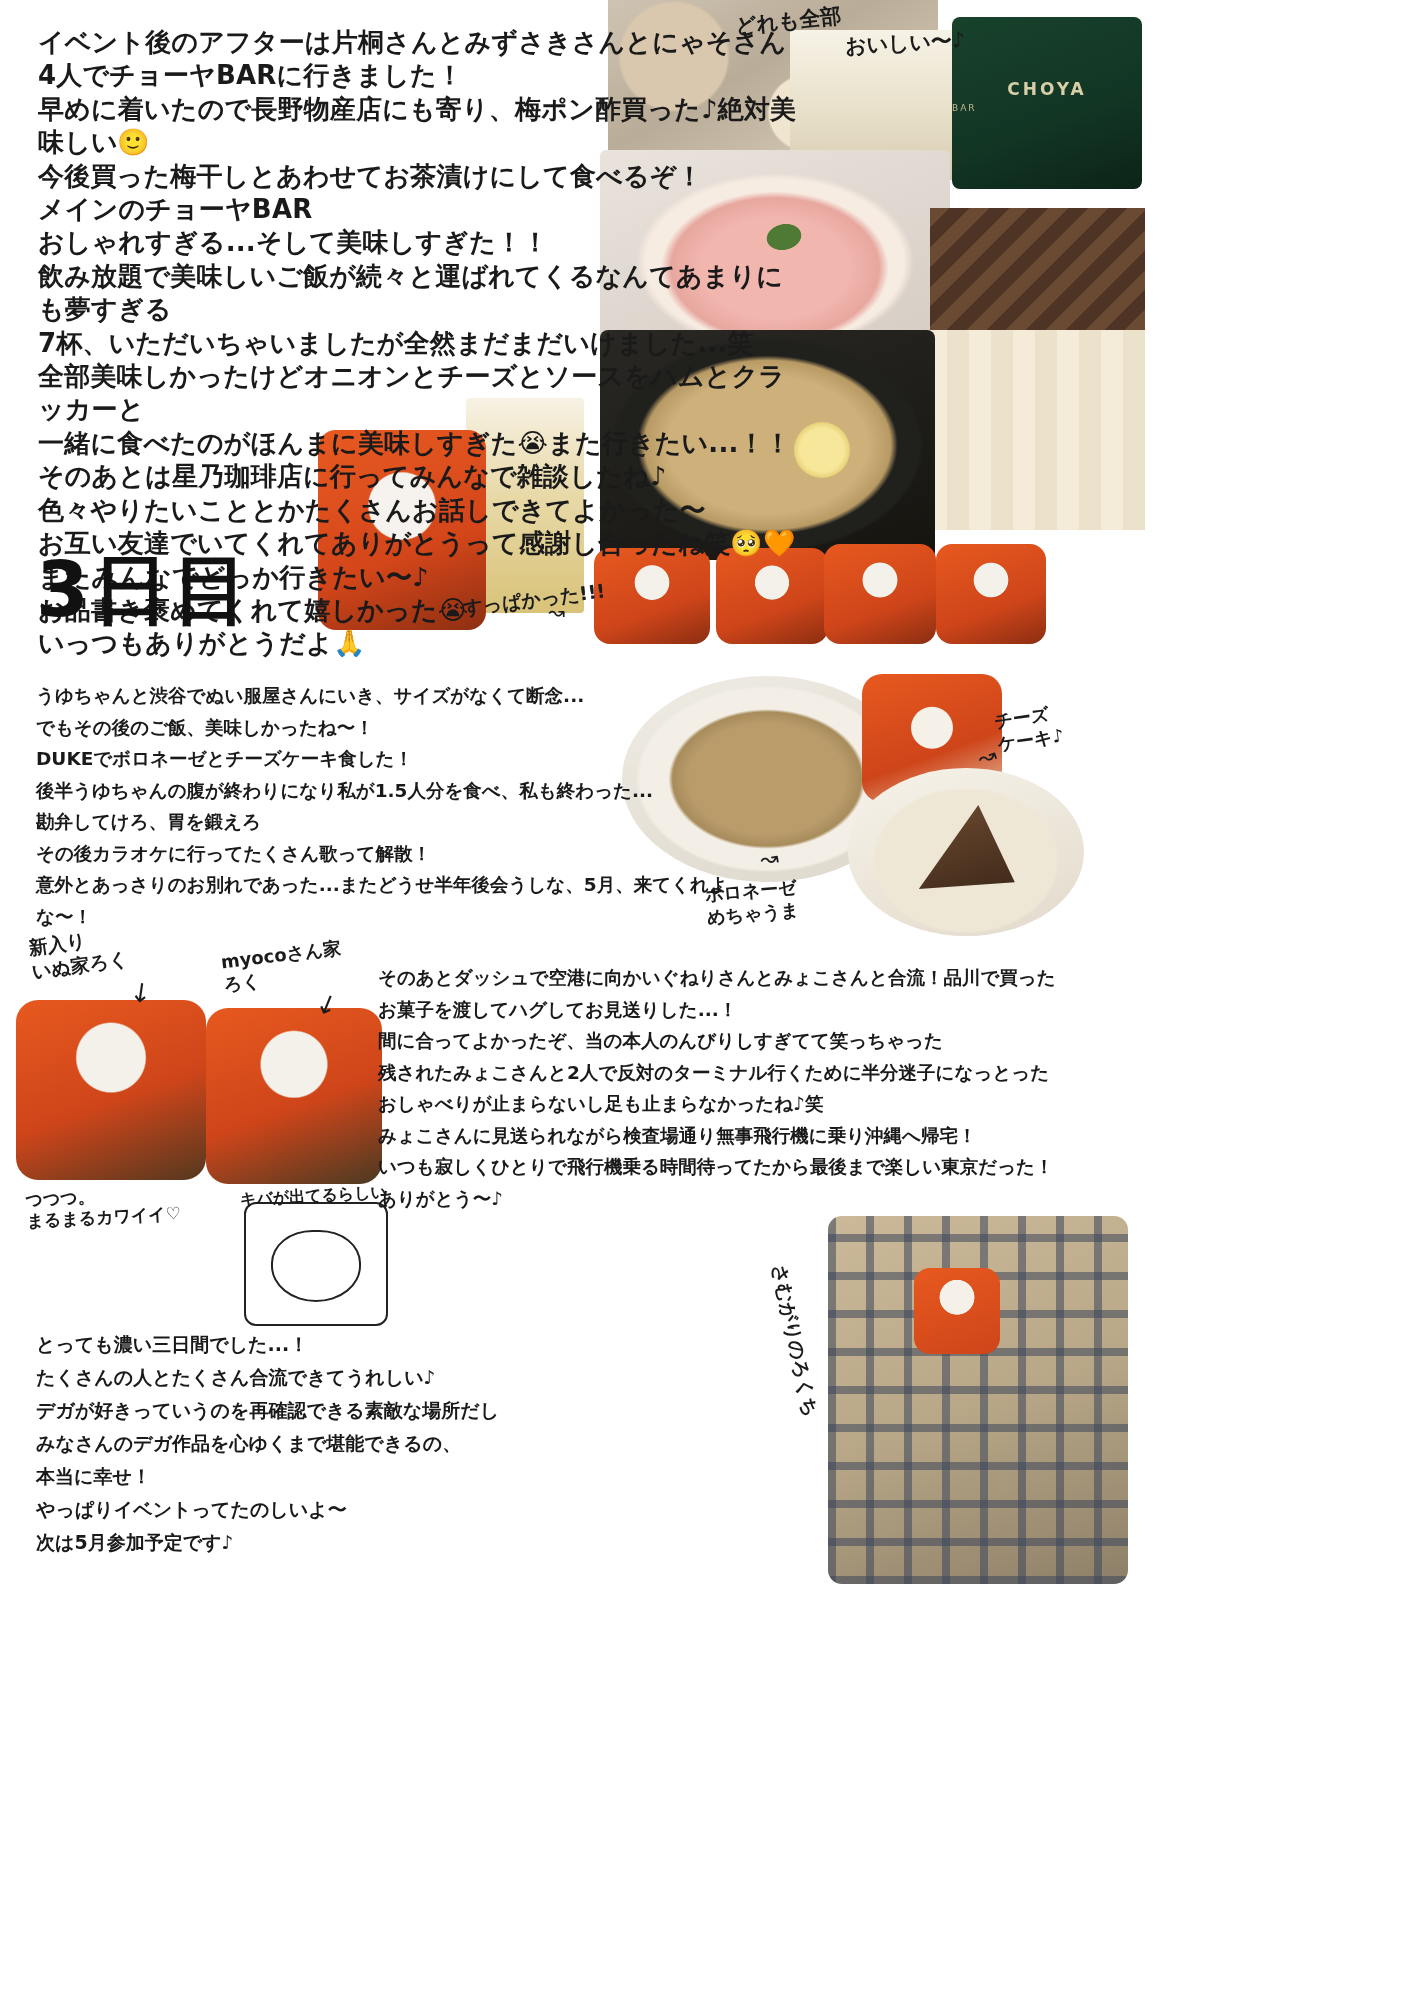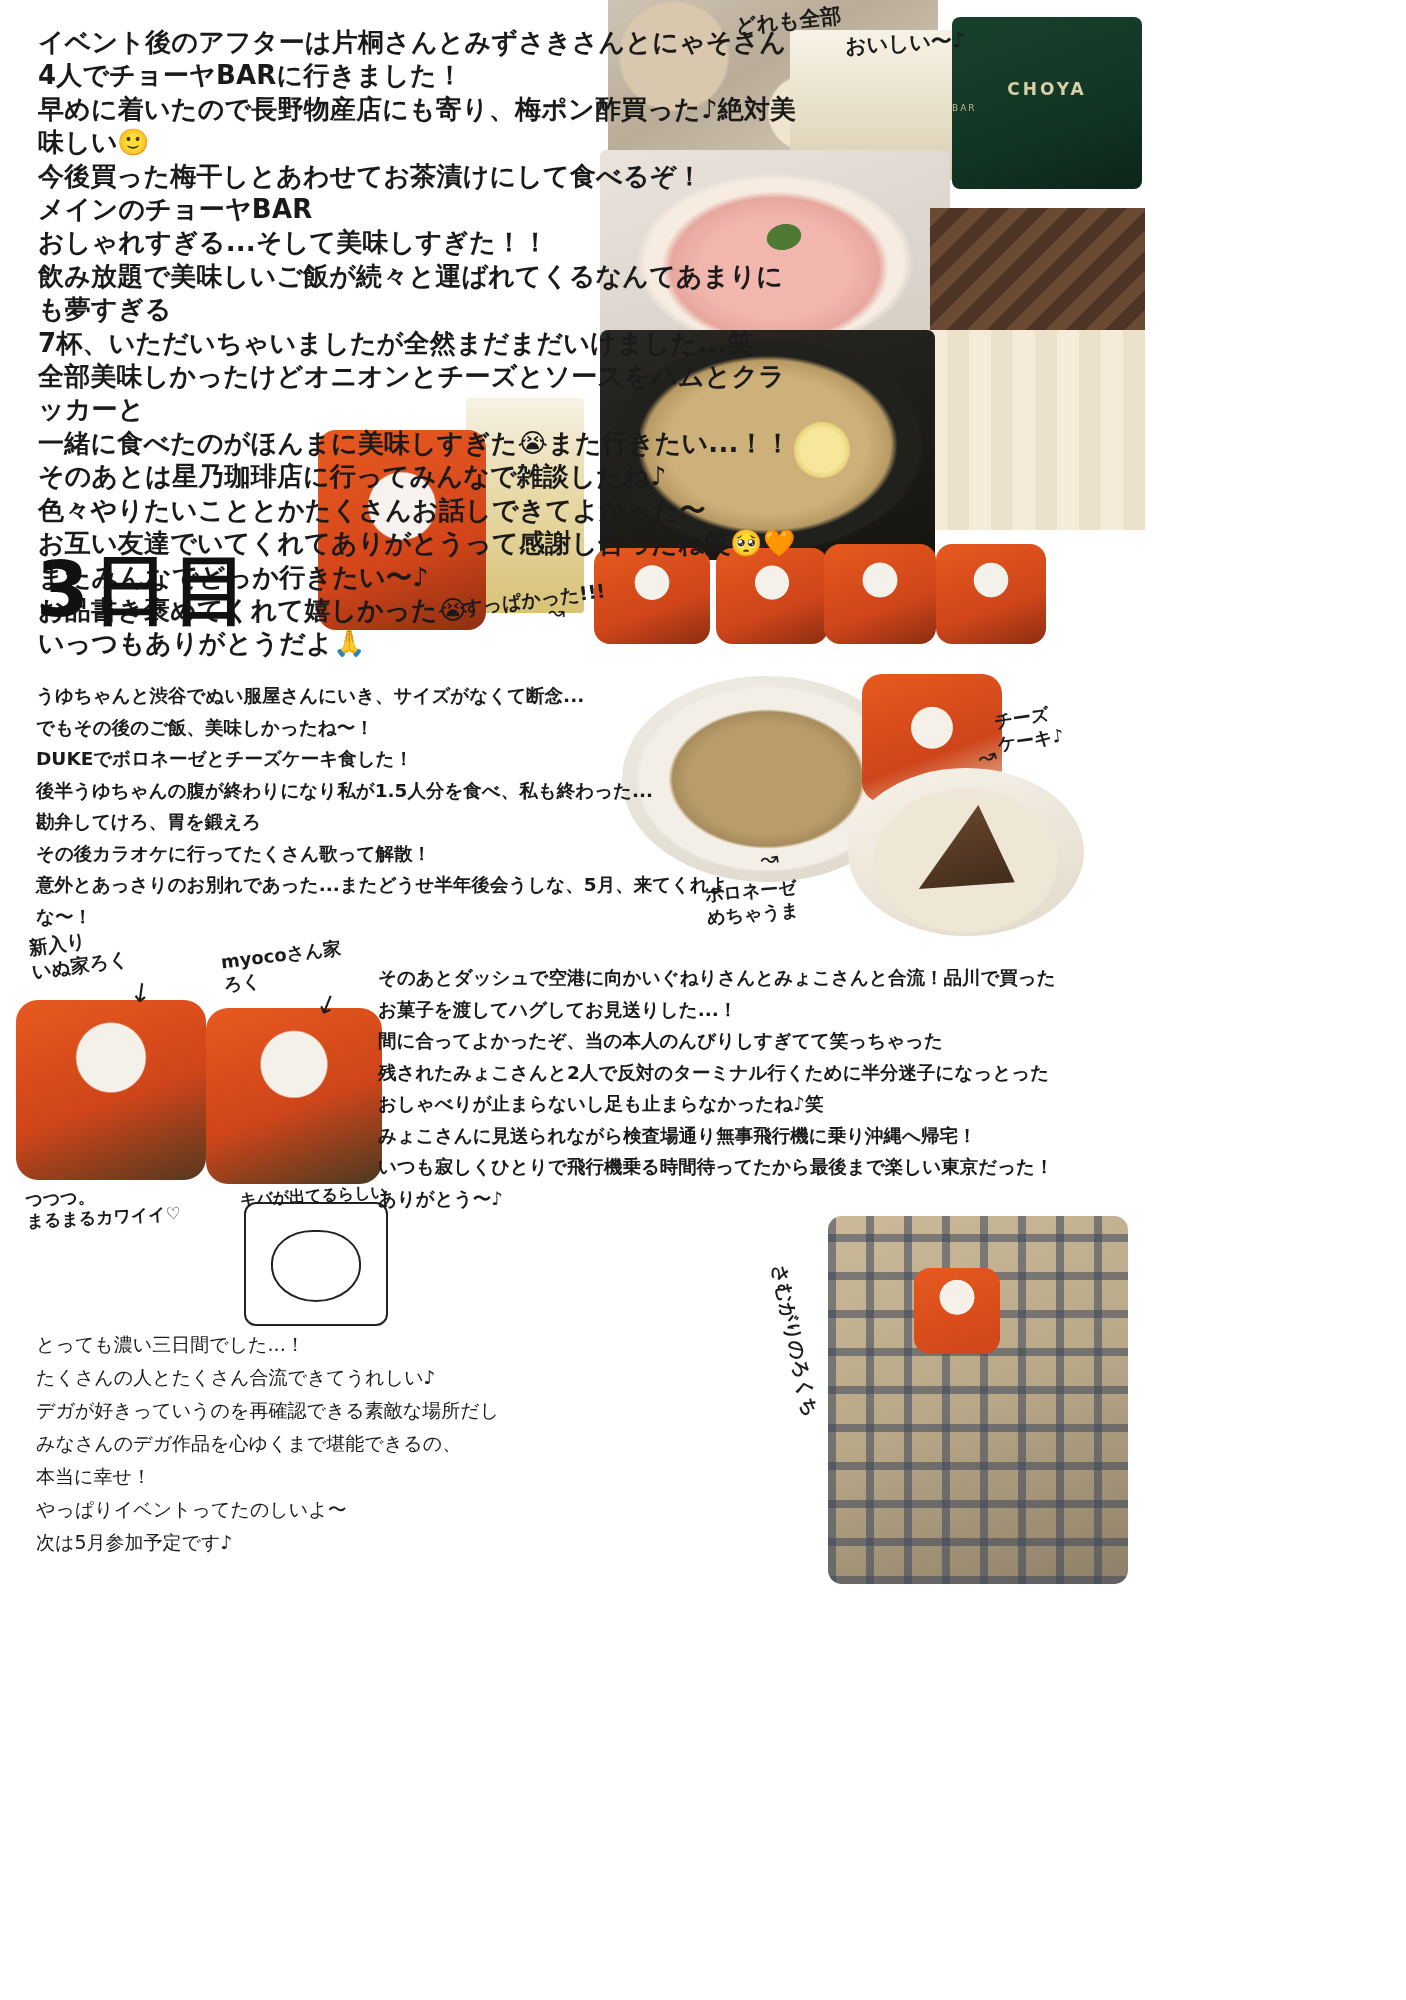--- a/index.html
+++ b/index.html
@@ -40,21 +40,21 @@
 
   
   #diary-airport{
     left:378px;top:962px;width:700px;
     font-size:18.5px;line-height:31.5px;font-weight:700;
   }
 
   
   #diary-closing{
     left:36px;top:1328px;width:700px;
-    font-size:19px;line-height:33px;font-weight:400;
+    font-size:19px;line-height:33px;font-weight:700;
   }
 
   
   .handwrite{
     position:absolute;
     font-family:"DejaVu Sans","Liberation Sans",sans-serif;
     font-weight:700;
     color:#1b1b1b;
     white-space:pre;
     line-height:1.25;

